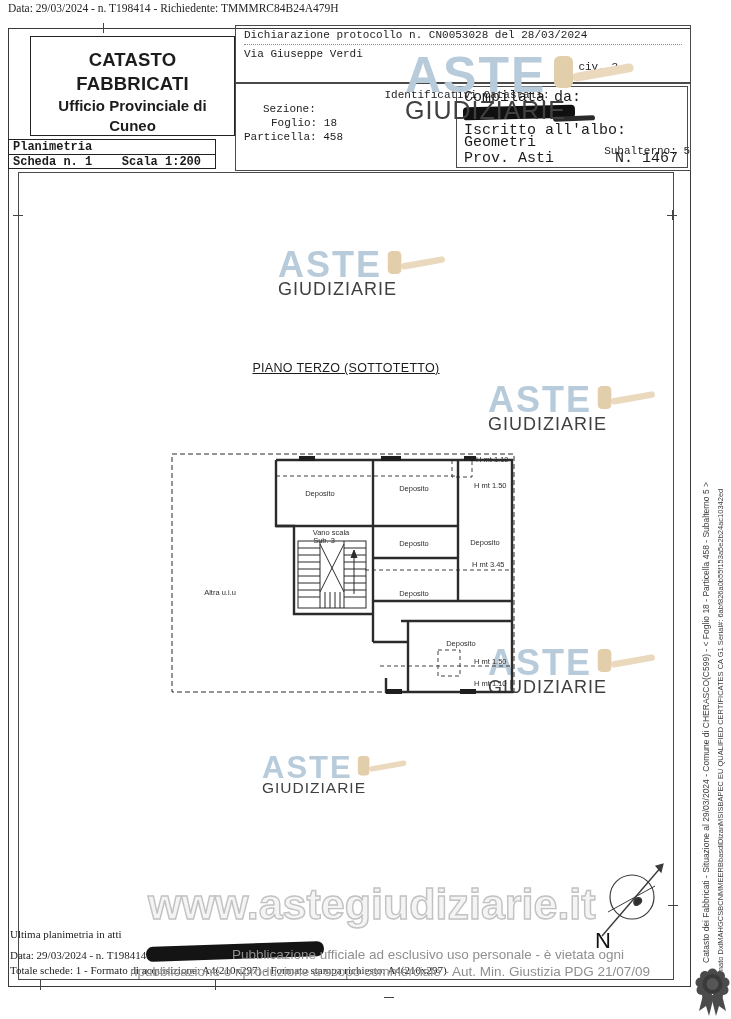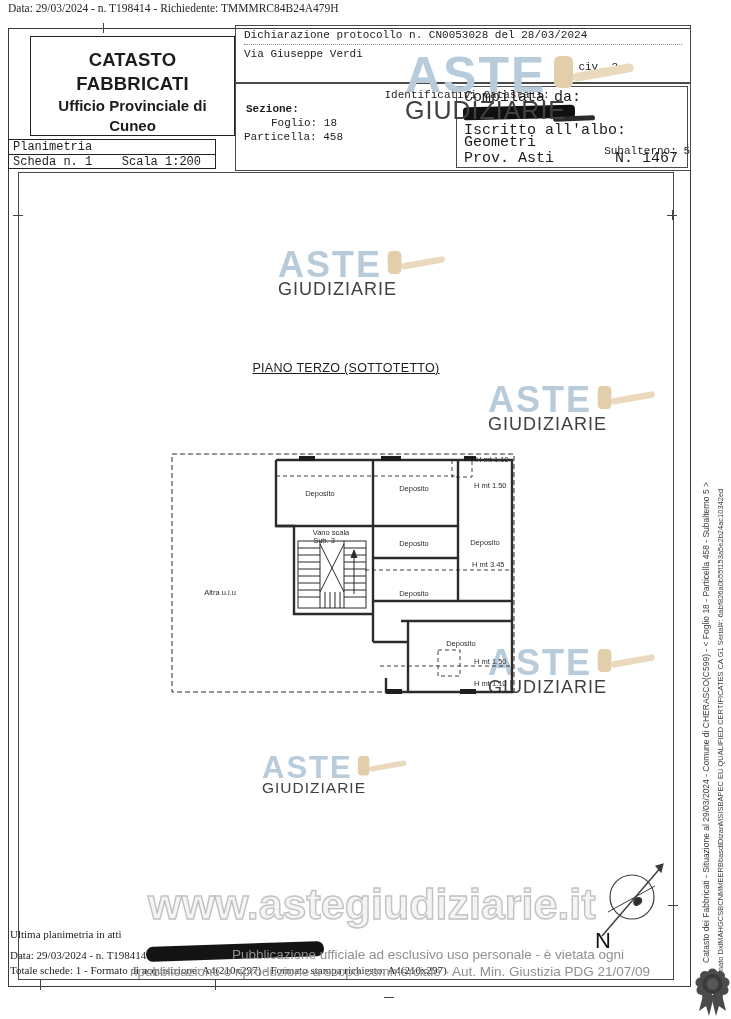--- a/index.html
+++ b/index.html
@@ -11,29 +11,29 @@
 
   
   .outer-border{left:8px;top:28px;width:681px;height:957px;border:1.3px solid #3a3a3a;}
   .inner-frame{left:18px;top:172px;width:654px;height:806px;border:1px solid #4a4a4a;}
 
   
   .meta-line{left:8px;top:2px;font-size:11.5px;color:#262626;}
   .agency-box{left:30px;top:36px;width:205px;height:100px;border:1.7px solid #222;text-align:center;padding-top:11px;box-sizing:border-box;}
   .agency-box .l-sm{font-size:15px;font-weight:bold;line-height:20px;}
   .agency-box .l-lg{font-size:18.5px;font-weight:bold;line-height:24px;letter-spacing:.2px;}
-  .plm-box{left:8px;top:139px;width:208px;height:30px;border:1.5px solid #222;box-sizing:border-box;font-size:12px;font-weight:400;}
+  .plm-box{left:8px;top:139px;width:208px;height:30px;border:1.5px solid #222;box-sizing:border-box;font-size:12px;font-weight:700;}
   .plm-row1{padding:0 4px;border-bottom:1.5px solid #222;line-height:14px;height:14px;}
   .plm-row2{display:flex;justify-content:space-between;padding:0 14px 0 4px;line-height:14px;}
 
   .decl-box{left:235px;top:25px;width:456px;height:58px;border:1px solid #4a4a4a;box-sizing:border-box;font-size:11px;line-height:15px;padding:2px 8px;}
   .decl-proto{border-bottom:1px dotted #8a8a8a;padding-bottom:1px;margin-bottom:2px;}
   .decl-civ{position:absolute;right:72px;top:34px;}
   .ident-box{left:235px;top:83px;width:456px;height:88px;border:1px solid #4a4a4a;box-sizing:border-box;font-size:11px;line-height:14px;padding-top:4px;}
-  .id-l0{margin-left:8px;text-align:center;} .id-l1{margin-left:10px;font-weight:bold;} .id-l2{margin-left:35px;} .id-l3{margin-left:8px;} .id-l4{margin-left:5px;text-align:right;}
+  .id-l0{margin-left:8px;text-align:center;} .id-l1{margin-left:27px;} .id-l2{margin-left:35px;} .id-l3{margin-left:8px;} .id-l4{margin-left:5px;text-align:right;}
   .comp-box{position:absolute;left:220px;top:2px;width:232px;height:82px;border:1px solid #4a4a4a;box-sizing:border-box;font-size:15px;}
   .comp-label{position:absolute;left:7px;top:4px;}
   .comp-redact{position:absolute;left:6px;top:19px;width:112px;height:13px;background:#101010;border-radius:4px;transform:rotate(-1.5deg);}
   .comp-redact2{position:absolute;left:96px;top:29px;width:42px;height:5px;background:#2a2a2a;border-radius:3px;transform:rotate(-2deg);}
   .comp-albo1{position:absolute;left:7px;top:37px;}
   .comp-albo2{position:absolute;left:7px;top:49px;}
   .comp-prov{position:absolute;left:7px;top:65px;}
   .comp-num{position:absolute;right:9px;top:65px;}
 
   

